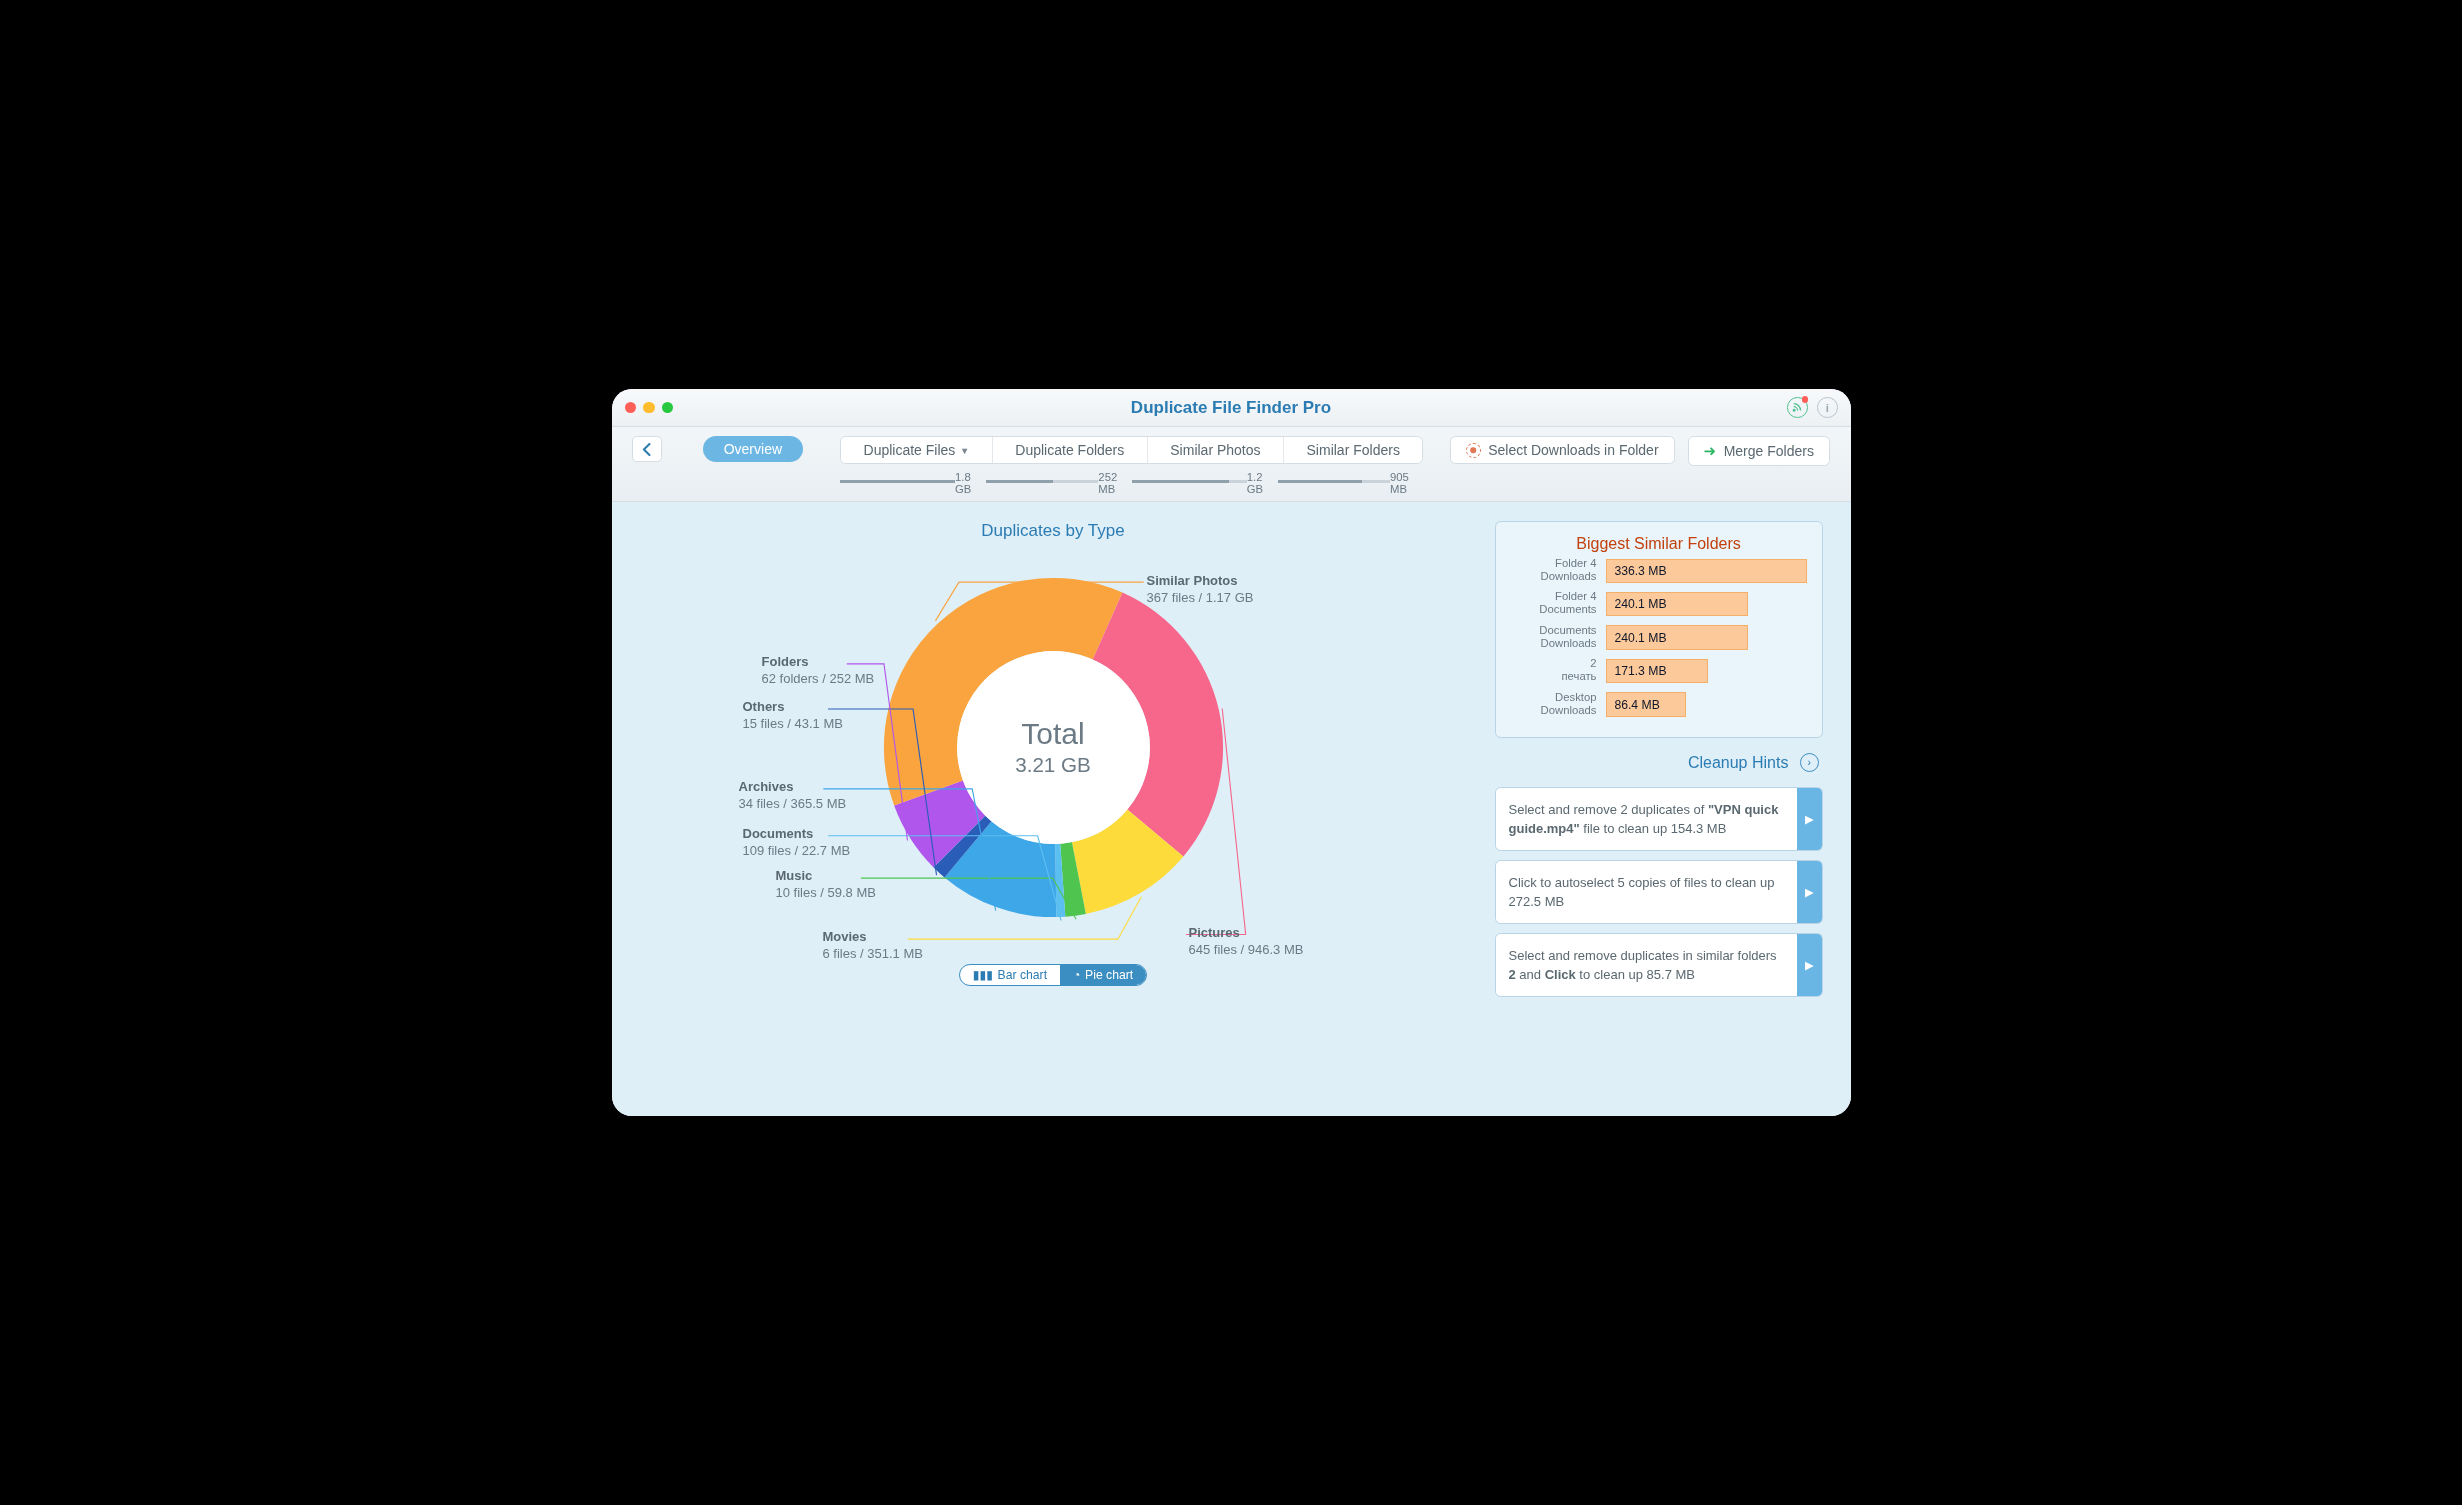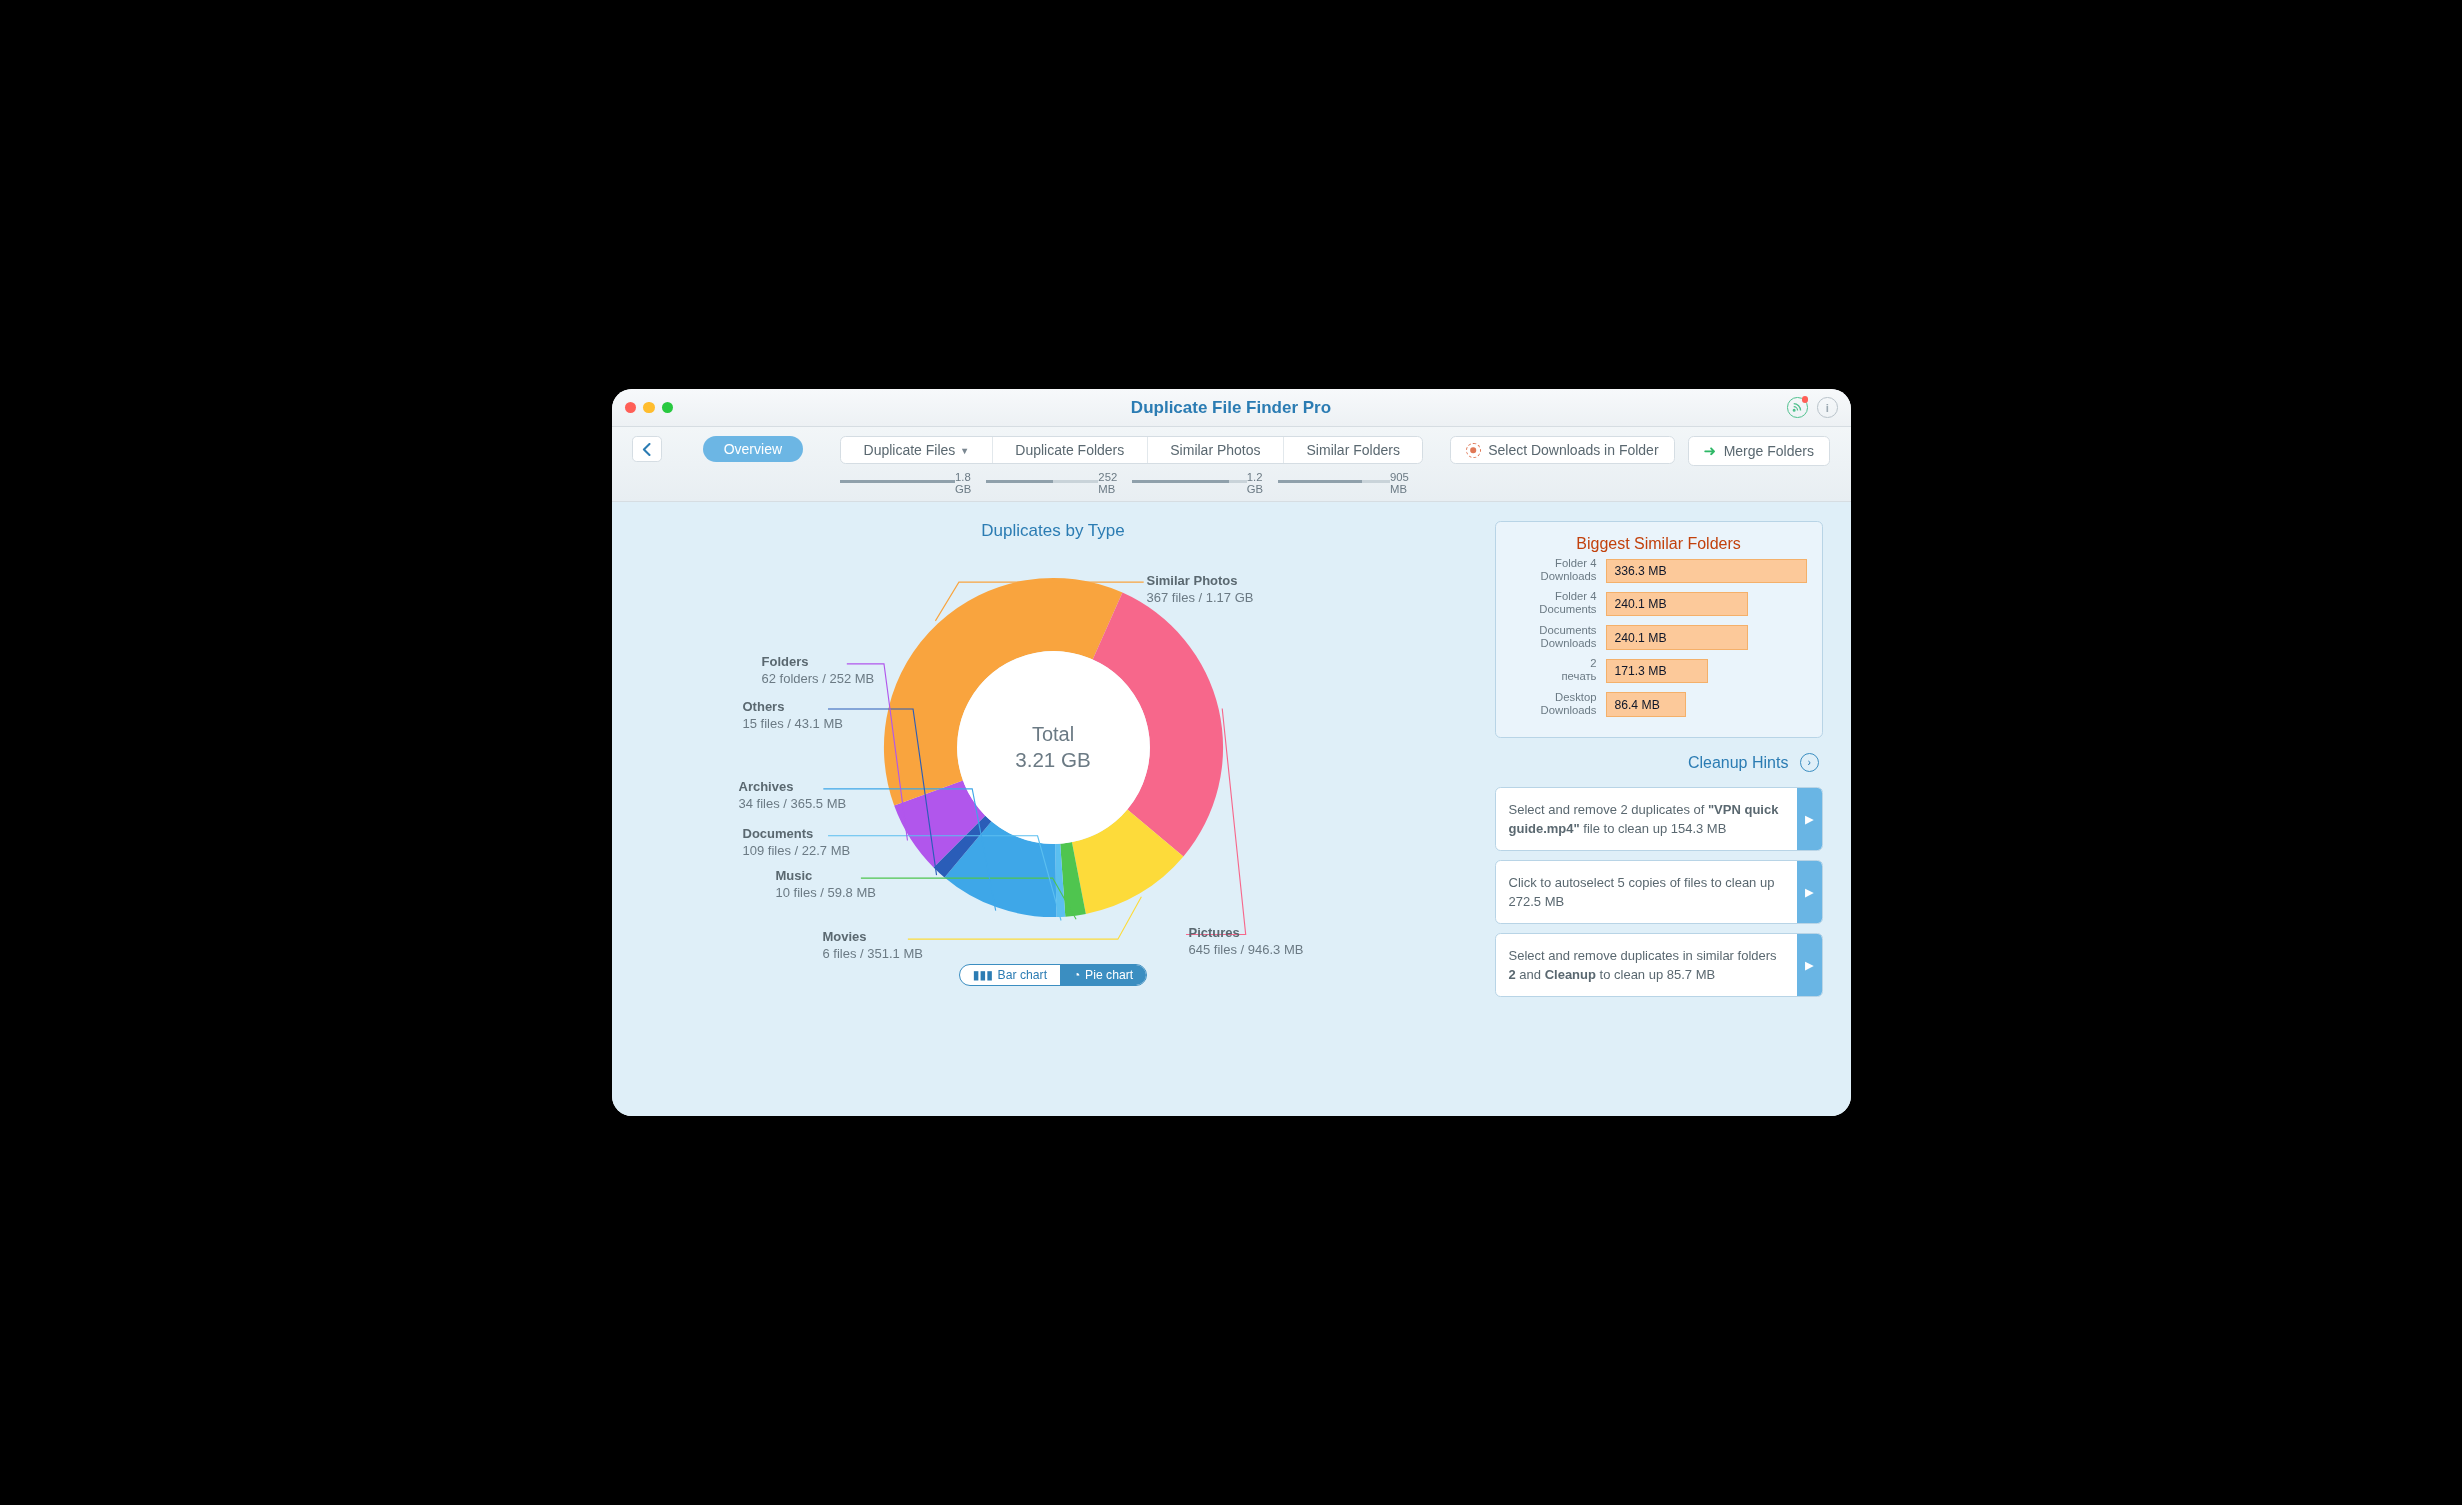--- a/index.html
+++ b/index.html
@@ -32,21 +32,21 @@
 .action-btn { background: #fff; border: 0.9px solid #d5dde3; border-radius: 5.6px; padding: 4.7px 15px; font-size: 14px; color: #5a6870; display:flex; align-items:center; gap:7.5px;}
 .select-dup-icon { width: 15px; height: 15px; border: 1.4px dashed #e07856; border-radius: 50%; position:relative;}
 .select-dup-icon::after { content:""; position:absolute; left:50%; top:50%; width:5.6px; height:5.6px; background:#e07856; border-radius:50%; transform:translate(-50%,-50%);}
 .merge-icon { color: #2fb867; font-size: 15px;}
 .main { flex: 1; display: flex; padding: 19px 28px; gap: 28px; background: #dfeff8; overflow:hidden;}
 .chart-area { flex: 1; position: relative; }
 .chart-title { text-align: center; font-size: 17px; color: #2b7cb3; margin-bottom: 9.4px; font-weight:500;}
 .donut-wrap { position: relative; width: 357px; height: 357px; margin: 28px auto 0; }
 .donut { width: 100%; height: 100%; }
 .donut-center { position: absolute; left: 50%; top: 50%; transform: translate(-50%,-50%); text-align: center; }
-.donut-center .t { font-size: 20px; color: #6b7a84; font-weight: 400;}
+.donut-center .t { font-size: 30px; color: #6b7a84; font-weight: 400;}
 .donut-center .v { font-size: 20.6px; color: #6b7a84; margin-top: 1.9px;}
 .label { position: absolute; font-size: 13px; color: #5a6870; line-height: 1.3; }
 .label .name { font-weight: 600; display:block;}
 .label .stat { color: #6b7a84; }
 .chart-switch { display:flex; justify-content:center; margin-top: 38px;}
 .switch-group { display:flex; background:#fff; border:0.9px solid #3b8ec1; border-radius: 13px; overflow:hidden;}
 .switch-btn { padding: 2.8px 13px; font-size: 12.2px; color:#2b7cb3; display:flex; align-items:center; gap:4.7px;}
 .switch-btn.active { background:#3b8ec1; color:#fff;}
 .sidebar { width: 328px; display: flex; flex-direction: column; gap: 15px; }
 .panel { background: #eaf4fb; border: 0.9px solid #b8d4e6; border-radius: 5.6px; padding: 13px 15px;}
@@ -245,20 +245,20 @@
       <div id="hint-cards" style="display:flex; flex-direction:column; gap:9.4px;">
           <div class="hint-card">
             <div class="hint-text">Select and remove 2 duplicates of <b>"VPN quick guide.mp4"</b> file to clean up 154.3 MB<b></b></div>
             <div class="hint-go">▶</div>
           </div>
           <div class="hint-card">
             <div class="hint-text">Click to autoselect 5 copies of files to clean up 272.5 MB<b></b><b></b></div>
             <div class="hint-go">▶</div>
           </div>
           <div class="hint-card">
-            <div class="hint-text">Select and remove duplicates in similar folders <b>2</b> and <b>Cleanup</b> to clean up 85.7 MB</div>
+            <div class="hint-text">Select and remove duplicates in similar folders <b>2</b> and <b>Click</b> to clean up 85.7 MB</div>
             <div class="hint-go">▶</div>
           </div>
         </div>
     </div>
   </div>
 </div>
 
 
 </body></html>

